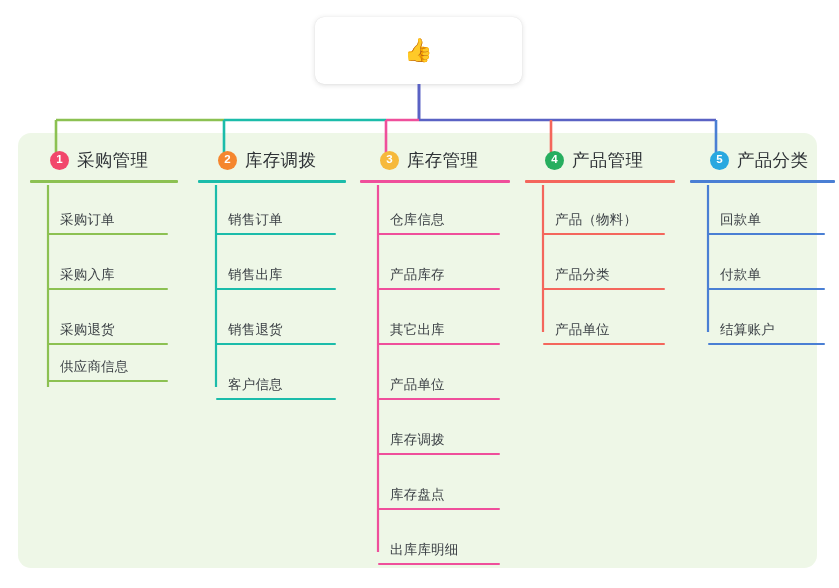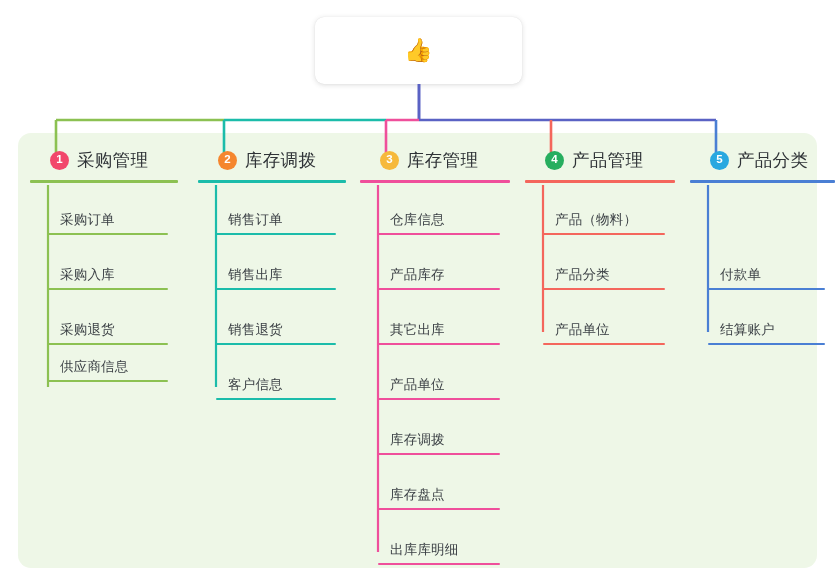--- a/index.html
+++ b/index.html
@@ -280,20 +280,24 @@
           </div>
         </div>
       </div>
       <div class="column" style="left: 690px; width: 145px;">
         <div class="col-head">
           <span class="badge" style="background: rgb(41, 168, 224);">5</span>
           <span class="col-title">产品分类</span>
         </div>
         <div class="col-rule" style="background: rgb(74, 127, 212); width: 145px;"></div>
         <div class="leaf-list" style="height: 165px;">
+          <div class="leaf" style="top: 19px; left: 0px; width: 145px;">
+            <span class="leaf-text">回款单</span>
+            <div class="leaf-rule" style="background: rgb(74, 127, 212); width: 117px;"></div>
+          </div>
           <div class="leaf" style="top: 74px; left: 0px; width: 145px;">
             <span class="leaf-text">付款单</span>
             <div class="leaf-rule" style="background: rgb(74, 127, 212); width: 117px;"></div>
           </div>
           <div class="leaf" style="top: 129px; left: 0px; width: 145px;">
             <span class="leaf-text">结算账户</span>
             <div class="leaf-rule" style="background: rgb(74, 127, 212); width: 117px;"></div>
           </div>
         </div>
       </div>

